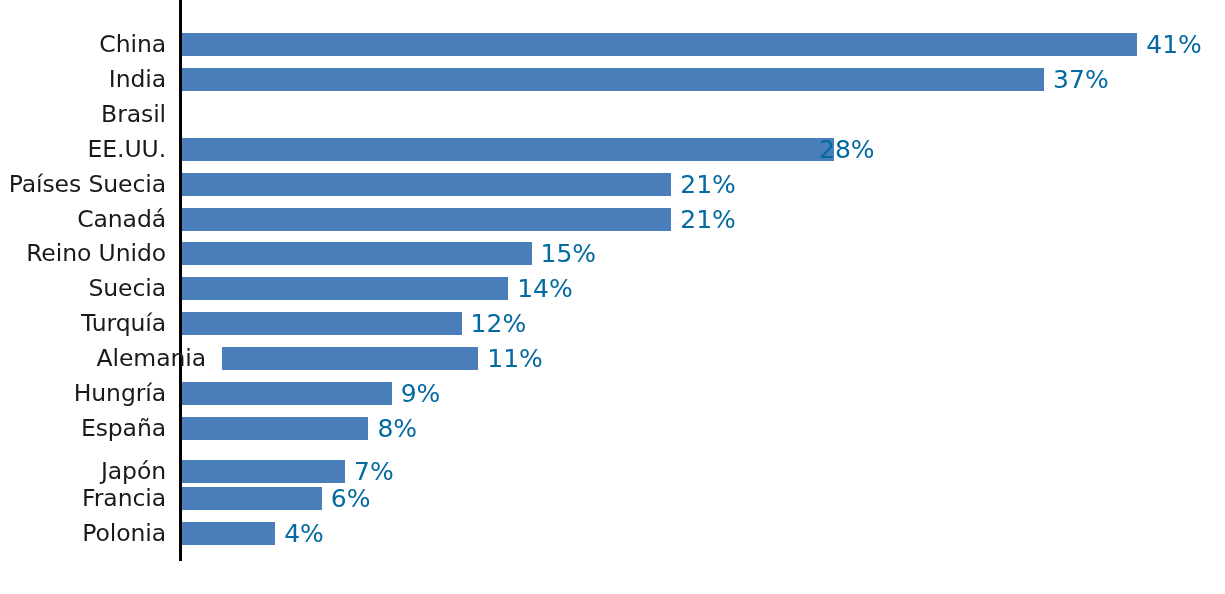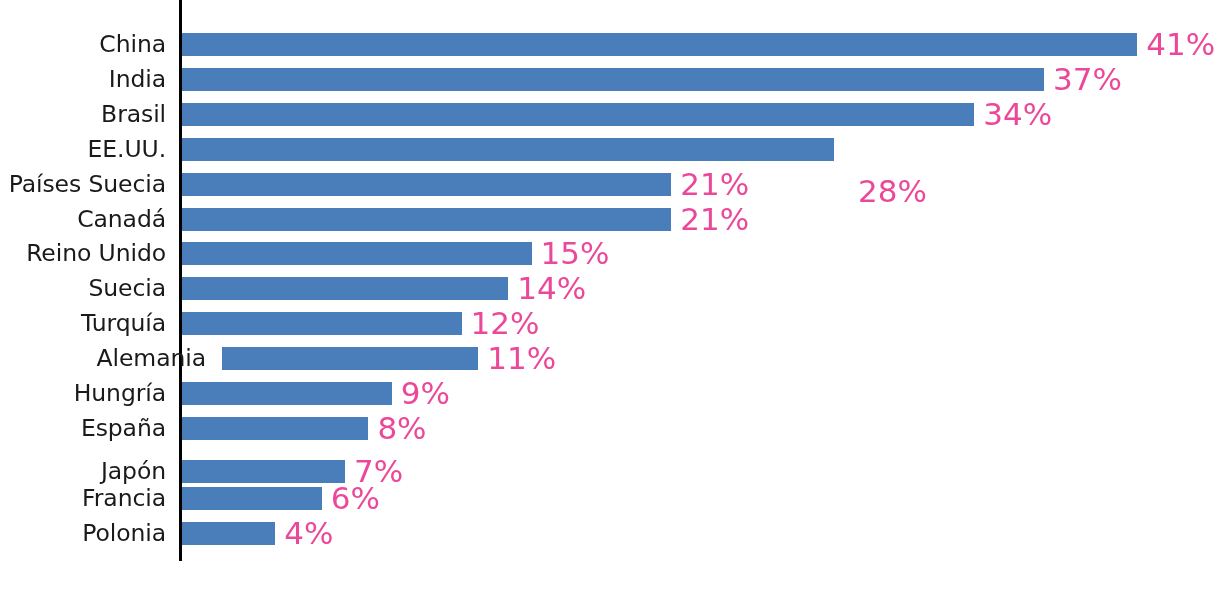--- a/index.html
+++ b/index.html
@@ -57,22 +57,22 @@
     left: 0px;
     top: 6px;
     height: 23px;
     background: #4a7ebb;
   }
   .bar-value {
     position: absolute;
     top: 0px;
     height: 35px;
     line-height: 35px;
-    font-size: 31px;
-    color: #ec4899;
+    font-size: 25px;
+    color: #0369a1;
     white-space: nowrap;
   }
 </style>
 </head>
 <body>
 
 <div id="chart-root">
 
   <div id="axis-line"></div>
 
@@ -86,30 +86,26 @@
       </div>
       <div class="bar-row" style="top: 61.9px; padding-left: 43px;">
         <div class="cat-label">India</div>
         <div class="bar-track">
           <div class="bar-fill" style="width: 862.1px; background: rgb(74, 126, 187);"></div>
           <div class="bar-value" style="left: 871.1px;">37%</div>
         </div>
       </div>
       <div class="bar-row" style="top: 96.8px;">
         <div class="cat-label">Brasil</div>
-        <div class="bar-track">
-          <div class="bar-fill" style="width: 792.2px; background: rgb(74, 126, 187);"></div>
-          <div class="bar-value" style="left: 801.2px;">34%</div>
-        </div>
       </div>
       <div class="bar-row" style="top: 131.7px;">
         <div class="cat-label">EE.UU.</div>
         <div class="bar-track">
           <div class="bar-fill" style="width: 652.4px; background: rgb(74, 126, 187);"></div>
-          <div class="bar-value" style="left: 676px; margin-top: 42px;">28%</div>
+          <div class="bar-value" style="left: 637px;">28%</div>
         </div>
       </div>
       <div class="bar-row" style="top: 166.6px;">
         <div class="cat-label">Países Suecia</div>
         <div class="bar-track">
           <div class="bar-fill" style="width: 489.3px; background: rgb(74, 126, 187);"></div>
           <div class="bar-value" style="left: 498.3px;">21%</div>
         </div>
       </div>
       <div class="bar-row" style="top: 201.5px;">

